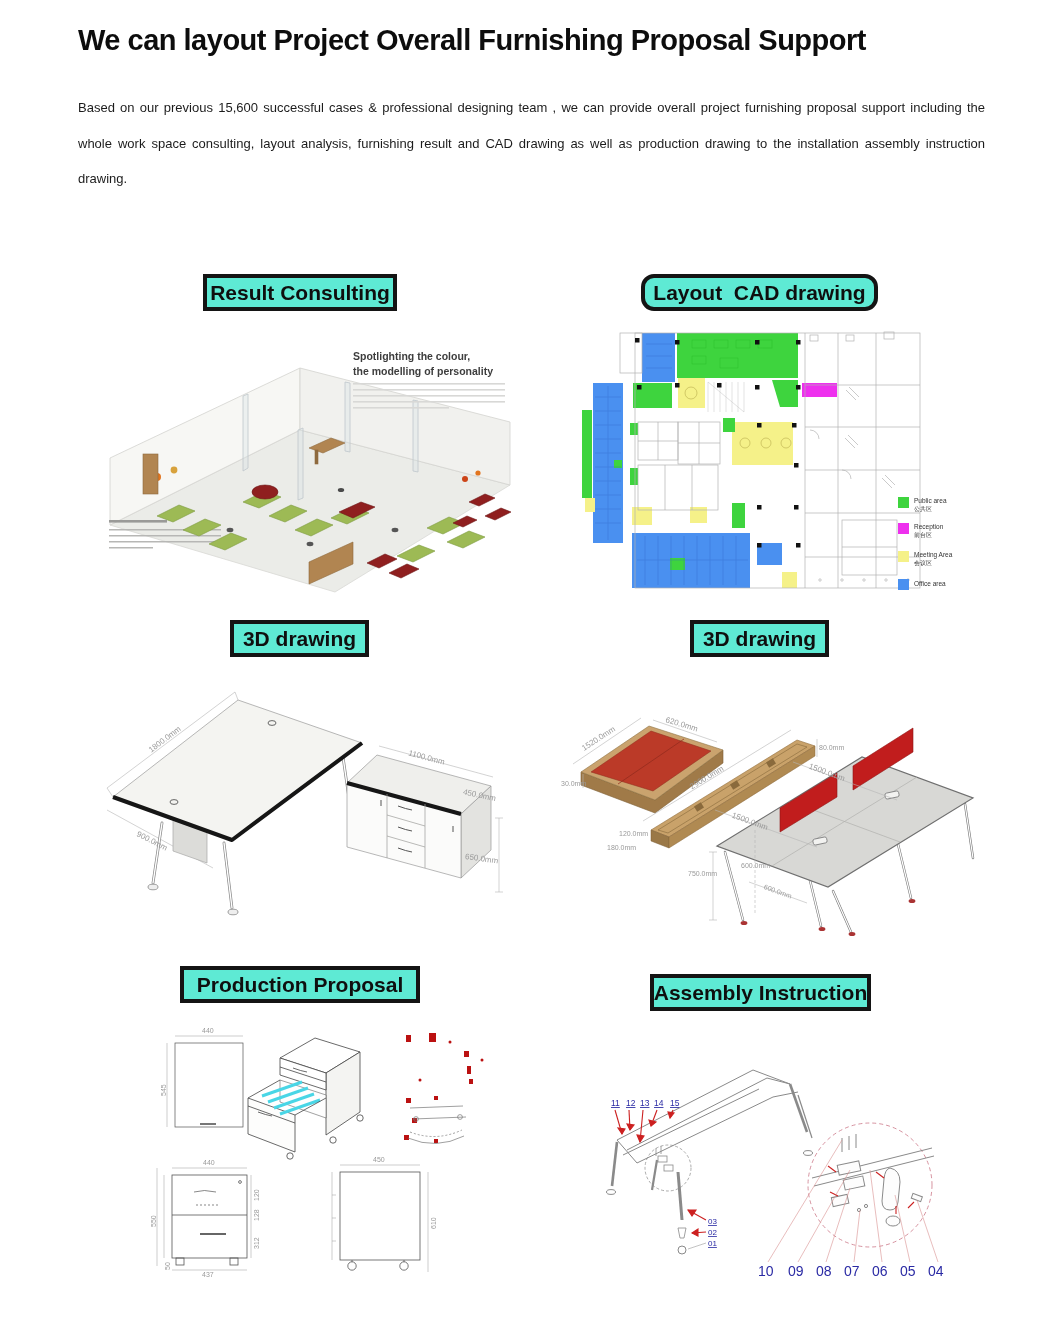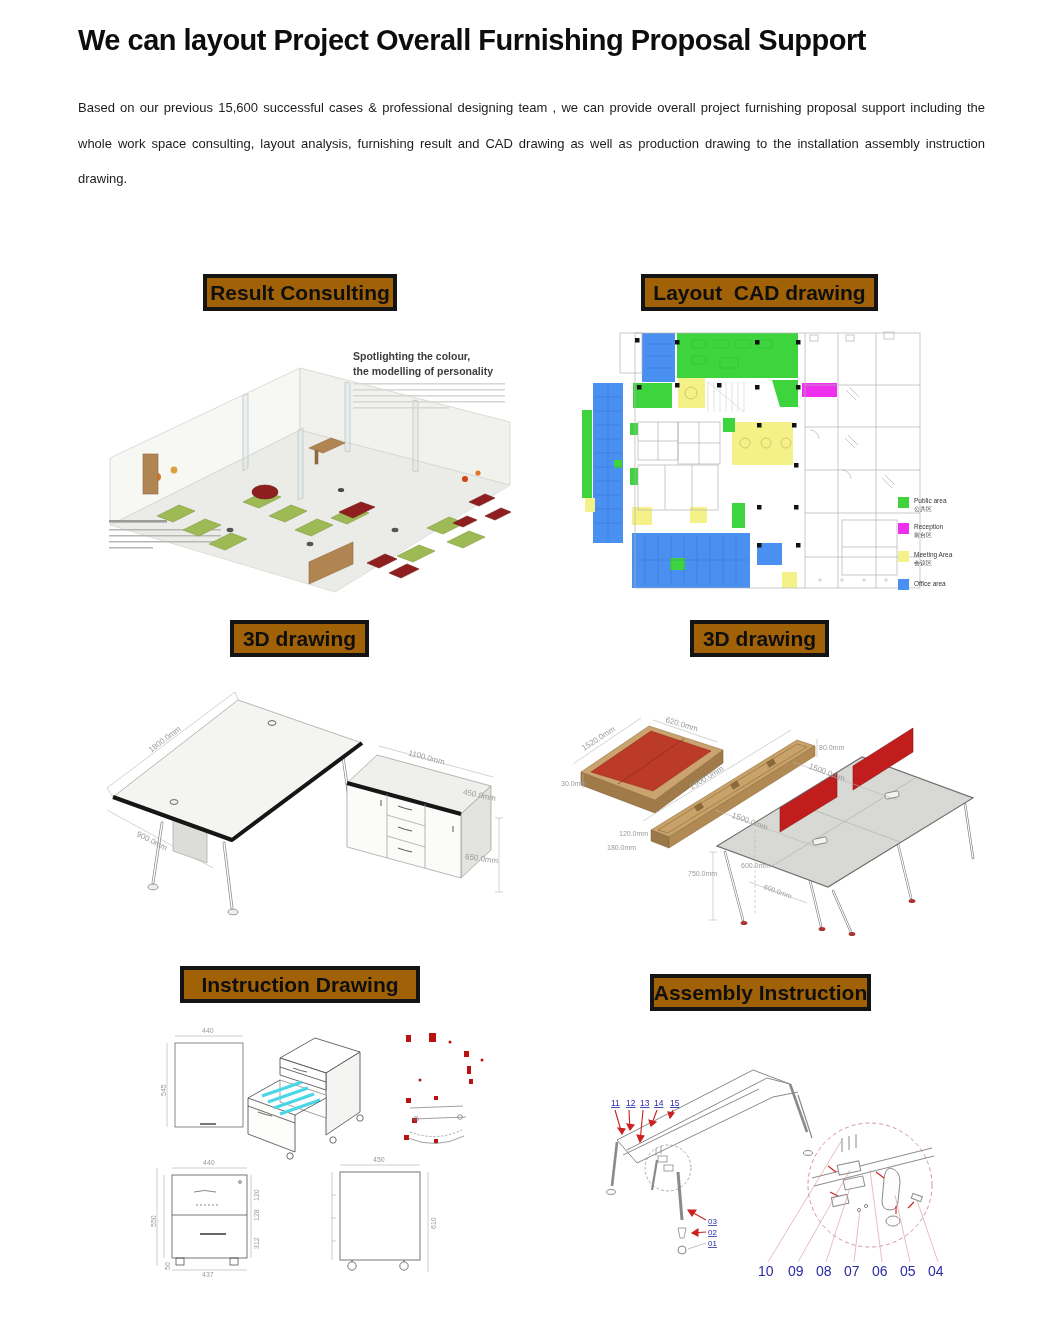--- a/index.html
+++ b/index.html
@@ -4,43 +4,43 @@
 <style>
   html,body{margin:0;padding:0;background:#ffffff;}
   #page{position:relative;width:1060px;height:1330px;background:#fff;overflow:hidden;
         font-family:"Liberation Sans",sans-serif;color:#111;}
   .abs{position:absolute;}
   #page-title{left:78px;top:24px;width:920px;font-size:29px;font-weight:700;
               letter-spacing:-0.5px;color:#0d0d0d;white-space:nowrap;}
   #page-intro{left:78px;top:90px;width:907px;font-size:13px;line-height:35.5px;
               color:#1c1c1c;text-align:justify;}
   .section-label{display:flex;align-items:center;justify-content:center;
-                 border:4px solid #141414;background:#a16207;font-size:21px;font-weight:600;
+                 border:4px solid #141414;background:#5eead4;font-size:21px;font-weight:600;
                  color:#0f0f0f;box-sizing:border-box;white-space:pre;}
   svg text{font-family:"Liberation Sans",sans-serif;}
   .dim{fill:#9a9a9a;font-size:8px;}
   .dim7{fill:#9a9a9a;font-size:7px;}
   .dimline{stroke:#b5b5b5;stroke-width:0.6;fill:none;}
   .cad{stroke:#b3b3b3;stroke-width:0.7;fill:none;}
   .cadl{stroke:#c4c4c4;stroke-width:0.5;fill:none;}
   .bluearrowtxt{fill:#2a2aa4;}
 </style>
 </head>
 <body>
 
 <div id="page">
 
   <div id="page-title" class="abs">We can layout Project Overall Furnishing Proposal Support</div>
   <div id="page-intro" class="abs">Based on our previous 15,600 successful cases &amp; professional designing team , we can provide overall project furnishing proposal support including the whole work space consulting, layout analysis, furnishing result and CAD drawing as well as production drawing to the installation assembly instruction drawing.</div>
 
   <div class="abs section-label" style="left:203px;top:274px;width:194px;height:37px;">Result Consulting</div>
-  <div class="abs section-label" style="left:641px;top:274px;width:237px;height:37px;">Layout  CAD drawing</div>
+  <div class="abs section-label" style="left:641px;top:274px;width:237px;height:37px;border-radius:13px;">Layout  CAD drawing</div>
   <div class="abs section-label" style="left:230px;top:620px;width:139px;height:37px;">3D drawing</div>
   <div class="abs section-label" style="left:690px;top:620px;width:139px;height:37px;">3D drawing</div>
-  <div class="abs section-label" style="left:180px;top:966px;width:240px;height:37px;">Instruction Drawing</div>
+  <div class="abs section-label" style="left:180px;top:966px;width:240px;height:37px;">Production Proposal</div>
   <div class="abs section-label" style="left:650px;top:966px;width:221px;height:37px;margin-top:8px;">Assembly Instruction</div>
 
   <svg class="abs" style="left:95px;top:330px;" width="425" height="270" viewBox="0 0 425 270">
 
     <polygon points="15,195 205,100 415,155 240,262" fill="#ebece8" stroke="#d8d8d4" stroke-width="0.8"></polygon>
     <polygon points="15,195 15,128 205,38 205,100" fill="#f7f7f4" stroke="#d3d3cf" stroke-width="0.8"></polygon>
     <polygon points="205,38 415,92 415,155 205,100" fill="#f1f1ee" stroke="#d3d3cf" stroke-width="0.8"></polygon>
 
     <g stroke="#bfc7cb" stroke-width="0.8" fill="rgba(215,225,230,0.35)">
       <polygon points="148,66 153,64 153,138 148,141"></polygon>

